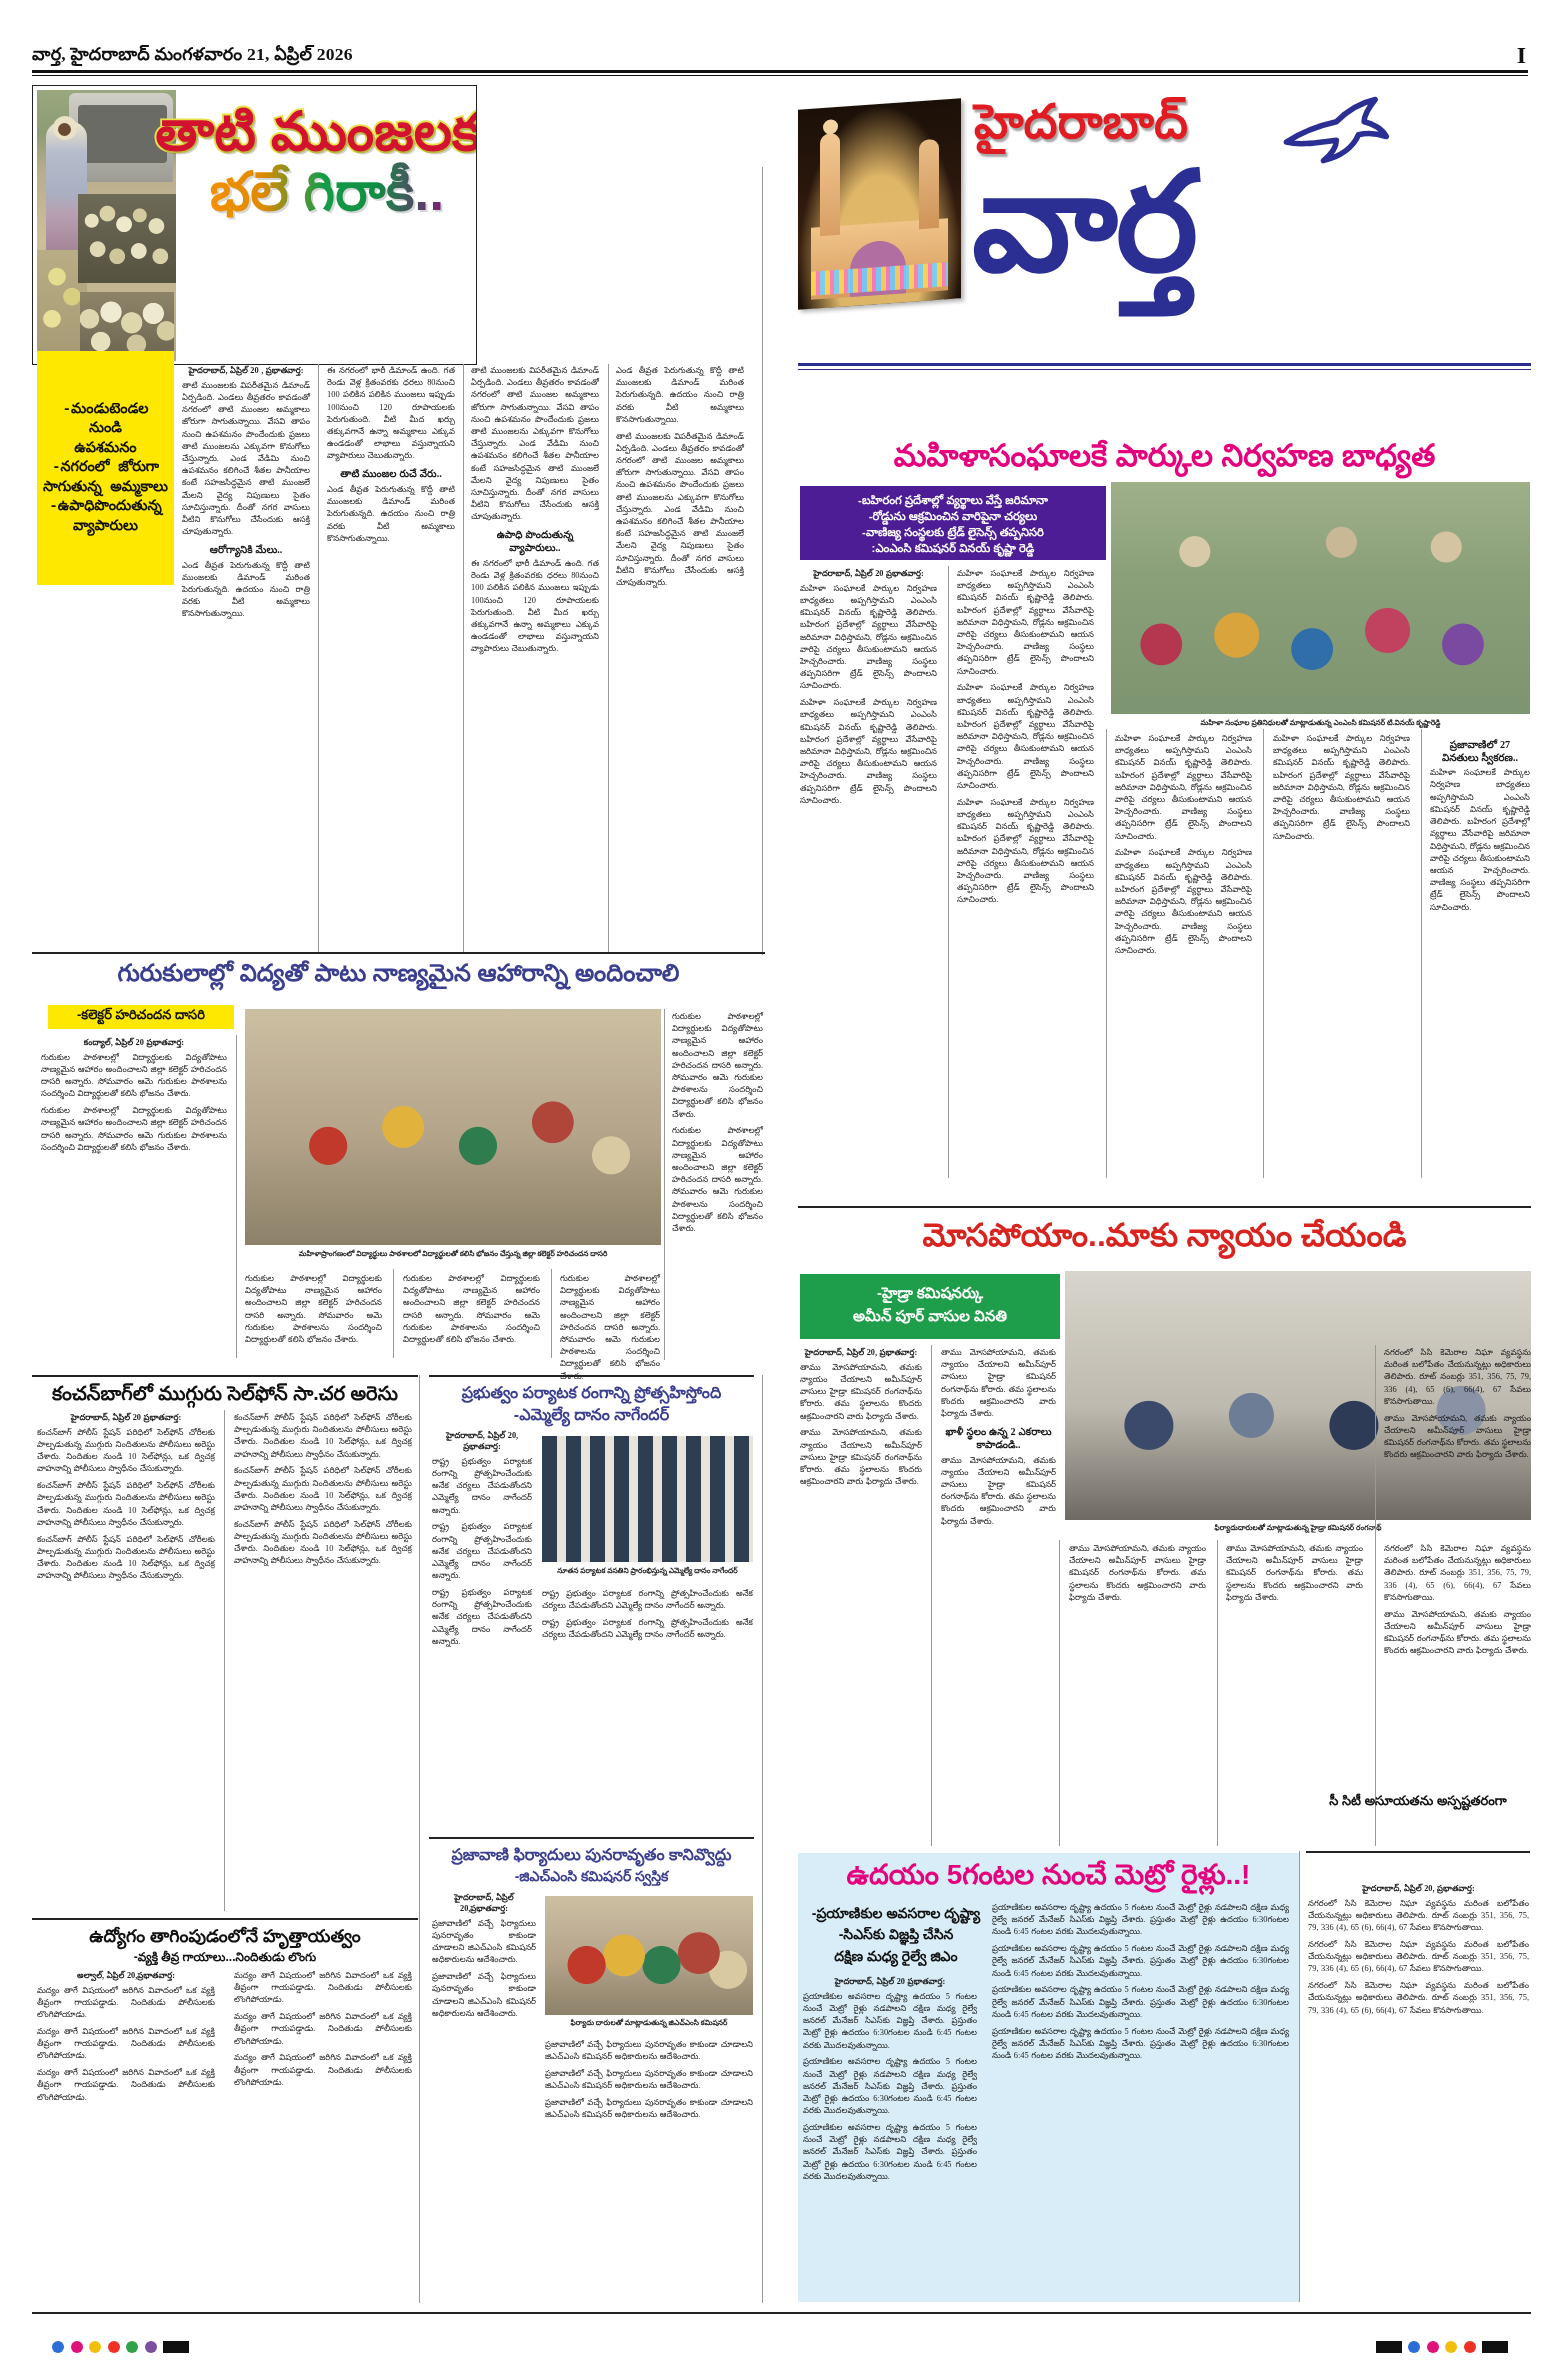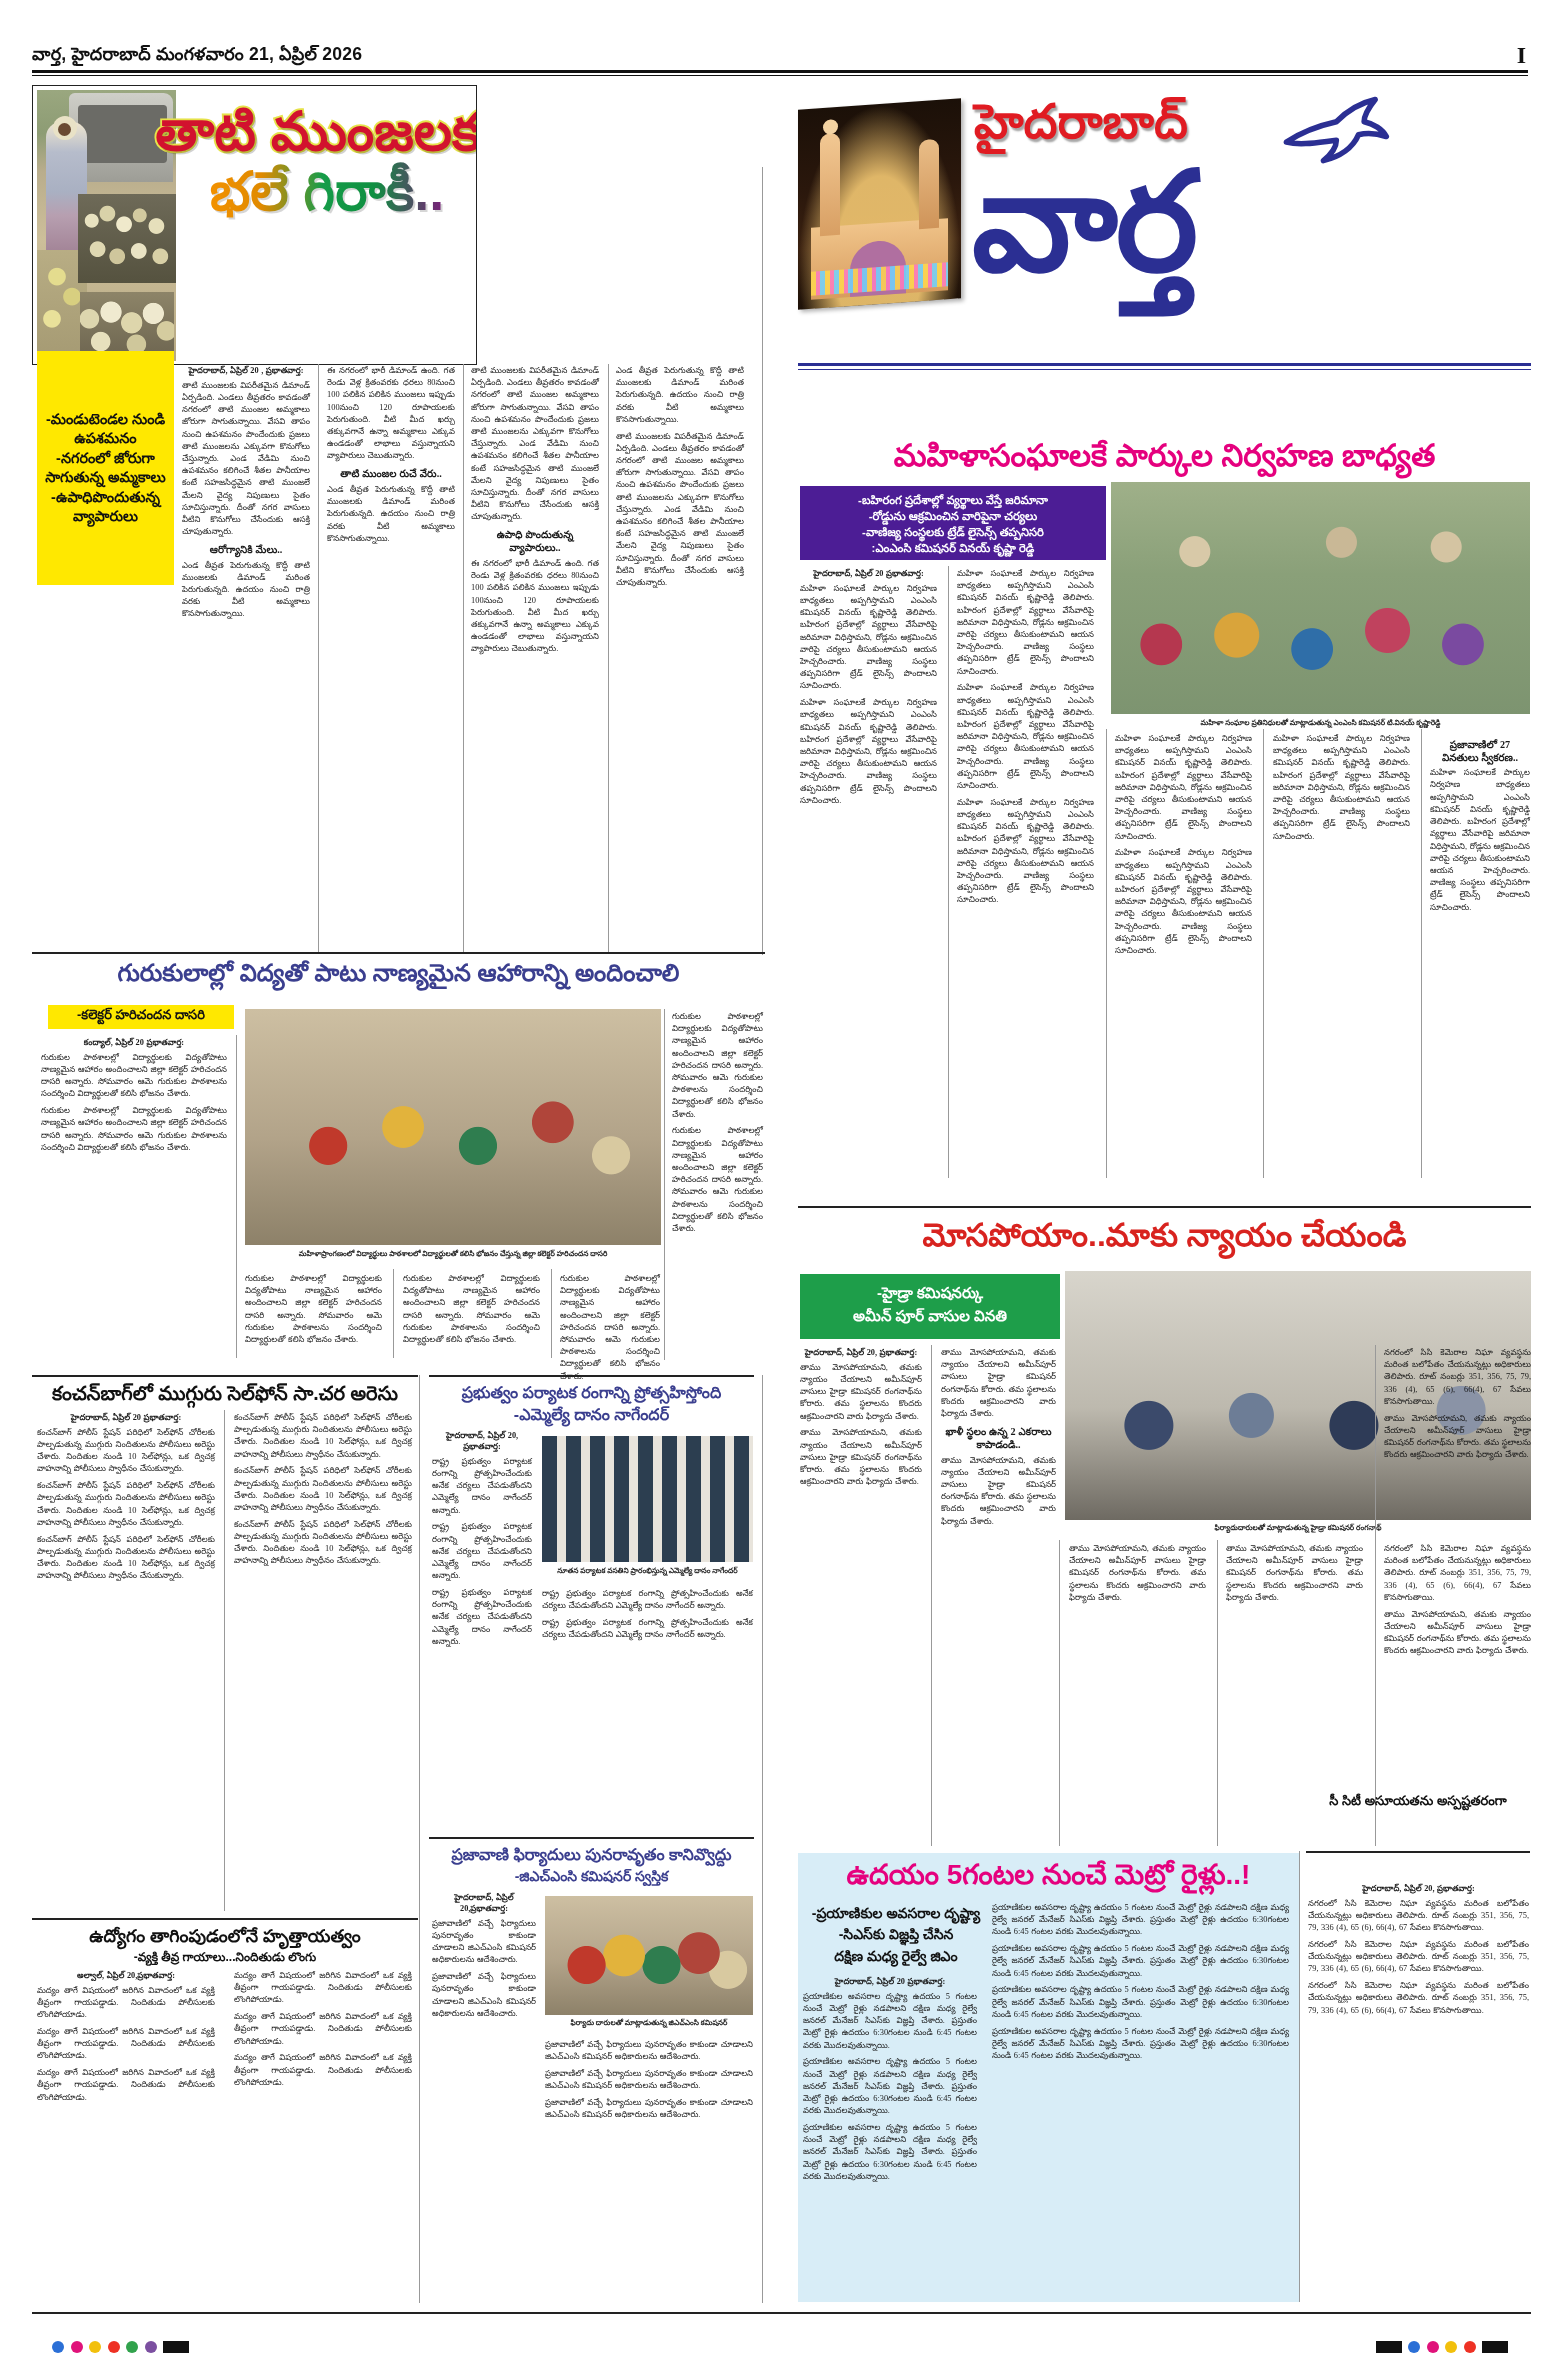--- a/index.html
+++ b/index.html
@@ -15,21 +15,21 @@
     padding:0;
     background:#ffffff;
   }
 
   
   .topbar{
     position:absolute;left:32px;top:37px;right:32px;height:32px;
     display:flex;align-items:flex-end;justify-content:space-between;
   }
   .dateline{
-    font-family:Liberation Sans, sans-serif;
+    font-family:Liberation Serif, serif;
     font-size:17.6px;font-weight:700;letter-spacing:0.2px;color:#111;
     white-space:nowrap;
   }
   .pageno{
     font-family:"Liberation Serif",serif;font-size:24px;font-weight:700;color:#111;
     padding-right:1.9px;
   }
   .rule-top{position:absolute;left:32px;right:32px;top:70px;height:2.8px;background:#111;}
   .rule-top2{position:absolute;left:32px;right:32px;top:75px;height:0.9px;background:#111;}
 
@@ -123,21 +123,21 @@
     margin-top:3.7px;
   }
 
   .yellowbox{
     position:absolute;left:37px;top:351px;width:137px;height:234px;
     background:#ffe800;border:0.9px solid #ffe800;
     display:flex;flex-direction:column;align-items:center;justify-content:center;
     padding:5.6px 4.6px;box-sizing:border-box;
   }
   .yellowbox div{
-    font-family:Liberation Sans, sans-serif;
+    font-family:Liberation Mono, monospace;
     font-size:14.4px;line-height:19.5px;font-weight:700;color:#111;text-align:center;
   }
 
   
   .mast{
     position:absolute;left:798px;top:85px;width:733px;height:325px;
   }
   .mast-photo{
     position:absolute;left:0;top:18.6px;width:163px;height:200px;
     transform:skewY(-4deg);

